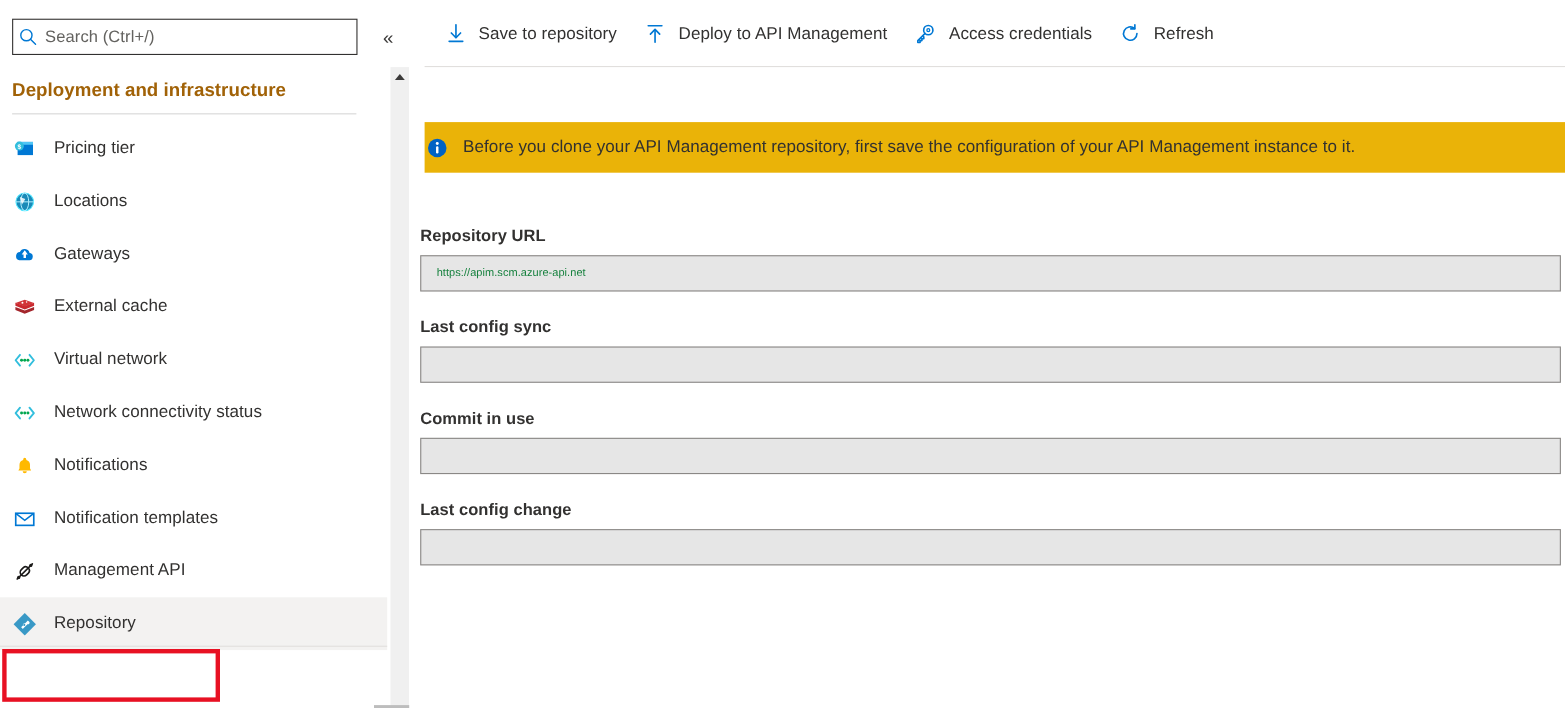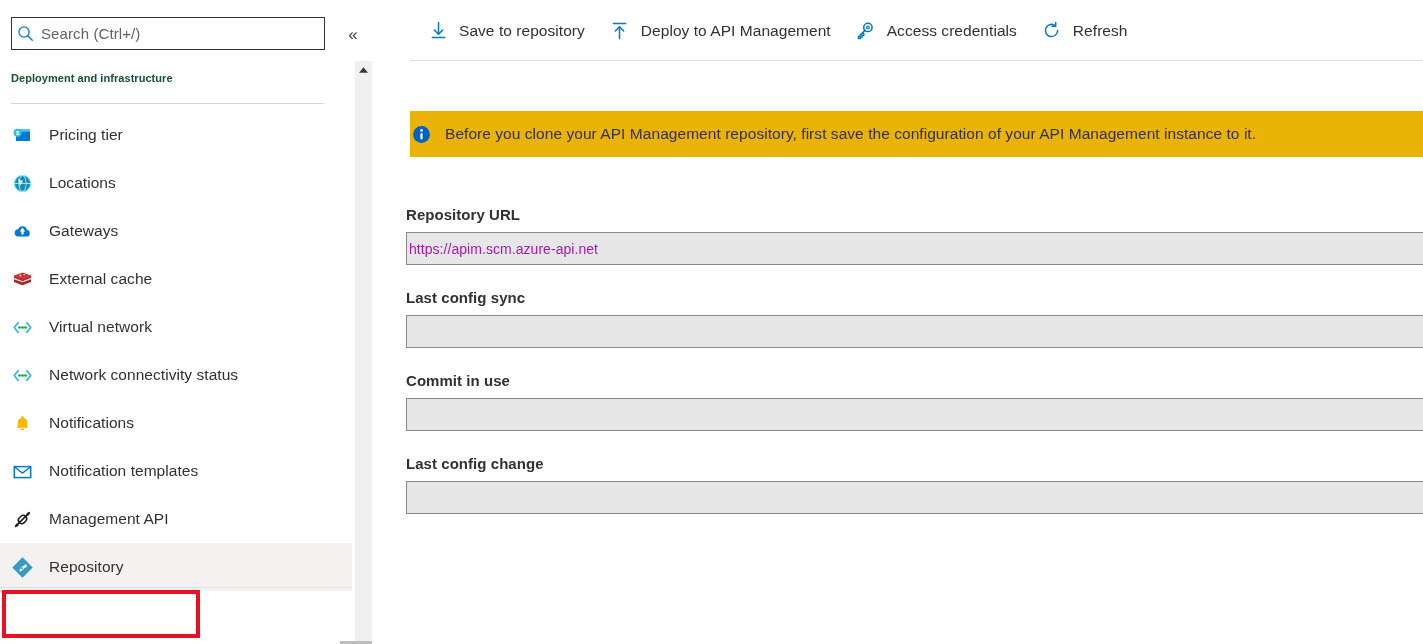--- a/index.html
+++ b/index.html
@@ -65,23 +65,23 @@
     font-size: 17px;
     line-height: 1;
     cursor: pointer;
     user-select: none;
   }
 
   .nav-section-title {
     position: absolute;
     left: 11px; top: 72px;
     width: 312px;
-    font-size: 11px;
+    font-size: 17px;
     font-weight: bold;
-    color: #14532d;
+    color: #a16207;
     letter-spacing: 0.05px;
   }
   .nav-divider {
     position: absolute;
     left: 11px; top: 103px;
     width: 313px;
     height: 1px;
     background: #d6d6d6;
   }
 
@@ -173,21 +173,20 @@
     background: #bdbdbd;
   }
 
   
   .main {
     position: relative;
     flex: 1 1 auto;
     height: 644px;
     background: #ffffff;
     overflow: hidden;
-    margin-left: 24px;
   }
 
   .toolbar {
     position: absolute;
     left: 0; top: 0;
     width: 1045px;
     height: 61px;
     display: flex;
     align-items: center;
     padding-left: 16px;
@@ -261,23 +260,23 @@
     letter-spacing: 0.05px;
     margin-bottom: 9px;
   }
   .field-input {
     width: 1037px;
     height: 33px;
     background: #e6e6e6;
     border: 1px solid #8a8886;
     display: flex;
     align-items: center;
-    padding-left: 2px;
-    font-size: 14px;
-    color: #a21caf;
+    padding-left: 14px;
+    font-size: 10px;
+    color: #15803d;
     letter-spacing: 0.05px;
     font-family: inherit;
   }
 </style>
 </head>
 <body>
 
 <div class="app">
 
   <div class="leftnav">

